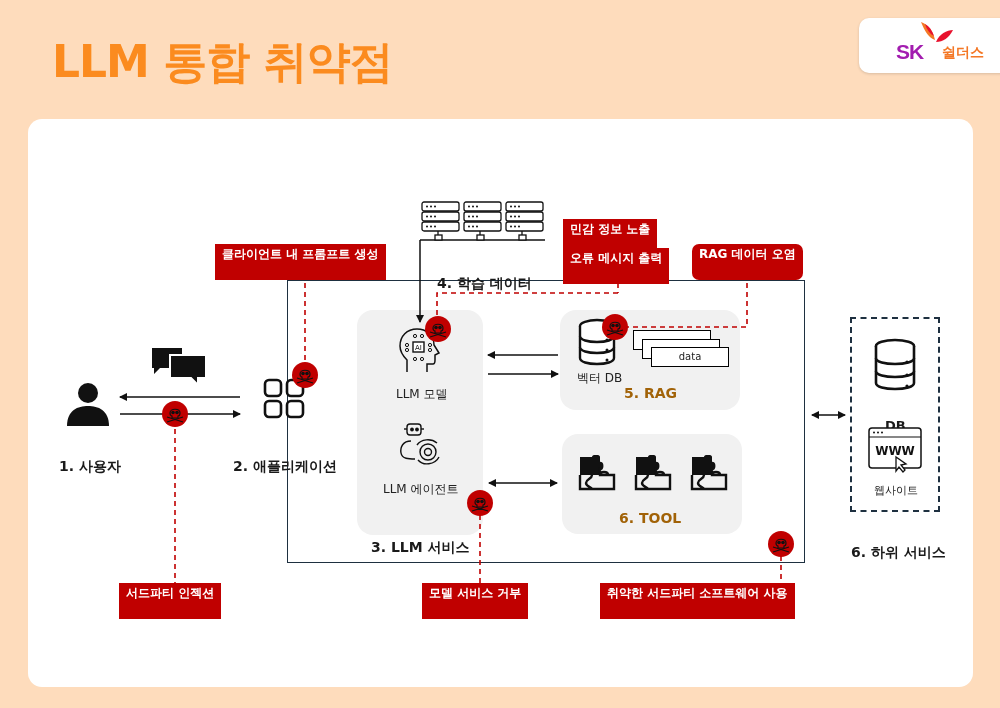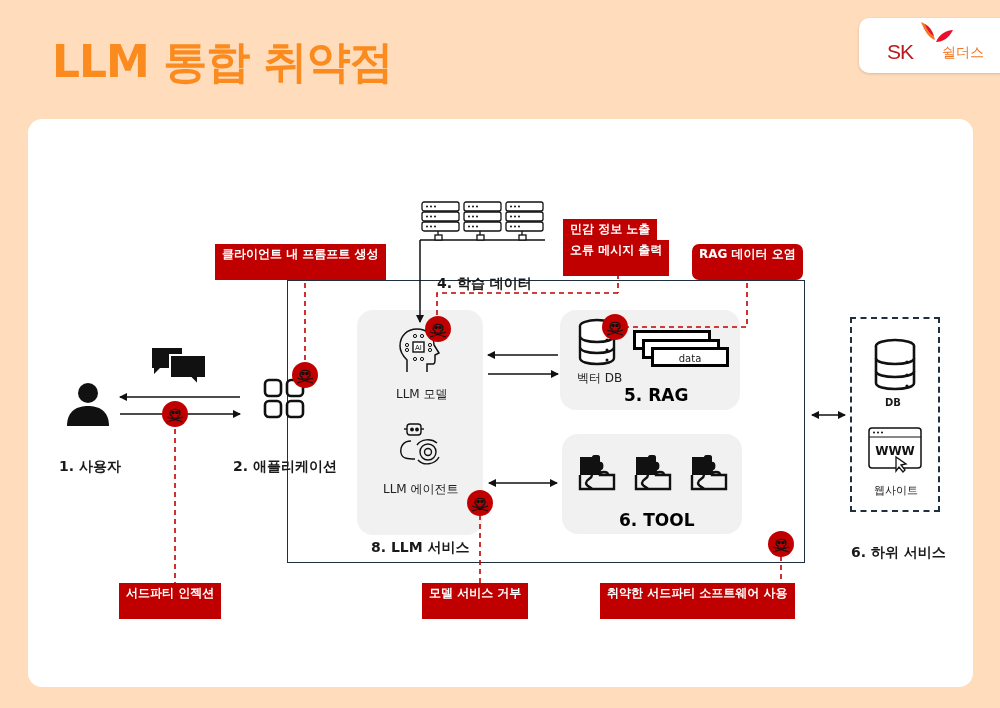--- a/index.html
+++ b/index.html
@@ -15,48 +15,48 @@
       font-size: 44px; font-weight: 900; color: #fb8b1f;
       letter-spacing: -1px; line-height: 56px;
       font-family: "DejaVu Sans", sans-serif;
       text-align: right;
     }
     .logo-box {
       position: absolute; left: 859px; top: 18px; width: 150px; height: 55px;
       background: #fff; border-radius: 10px 0 0 10px;
       box-shadow: 0 1px 3px rgba(0,0,0,0.15);
     }
-    .logo-sk { position: absolute; left: 28px; top: 22px; font-size: 21px; font-weight: 400; color: #b91c1c; font-family: "Liberation Sans", sans-serif; letter-spacing: -1px;}
-    .logo-sub { position: absolute; left: 83px; top: 26px; font-size: 14px; color: #f47725; font-weight: normal;}
+    .logo-sk { position: absolute; left: 37px; top: 22px; font-size: 21px; font-weight: 700; color: #a21caf; font-family: "Liberation Sans", sans-serif; letter-spacing: -1px;}
+    .logo-sub { position: absolute; left: 83px; top: 26px; font-size: 14px; color: #f47725; font-weight: bold;}
     .logo-wings { position: absolute; left: 58px; top: 2px; }
 
     .card {
       position: absolute; left: 28px; top: 119px; width: 945px; height: 568px;
       background: #fff; border-radius: 14px;
     }
     .abs { position: absolute; }
     .label { font-size: 14px; font-weight: bold; color: #1a1a1a; white-space: nowrap; margin-top: 28px; }
-    .label-lg { font-size: 17px; font-weight: bold; color: #000000; white-space: nowrap; }
+    .label-lg { font-size: 14px; font-weight: bold; color: #a16207; white-space: nowrap; }
     .sub-label { font-size: 12px; color: #222; white-space: nowrap; }
     .vuln {
       position: absolute; background: #c00000; color: #fff;
       font-size: 12px; font-weight: bold; white-space: nowrap;
       height: 36px; line-height: 21px; padding: 0 7px; text-align: right;
     }
     .gray-box { position: absolute; background: #f1f1f1; border-radius: 16px; }
     .frame { position: absolute; border: 1.5px solid #1e3040; }
     .dashed-frame { position: absolute; border: 2px dashed #1e3040; }
     .skull {
       position: absolute; width: 26px; height: 26px; border-radius: 50%;
       background: #c00000;
     }
     .skull svg { width: 26px; height: 26px; display: block; }
     svg.lines { position: absolute; left: 0; top: 0; width: 1000px; height: 708px; pointer-events: none; }
     .data-card {
-      position: absolute; border: 3px solid #000000; background: #fff;
+      position: absolute; border: 1px solid #000000; background: #fff;
     }
     .data-card span { position: absolute; left: 0; right: 0; text-align: center; font-size: 10px; top: 3px; color:#222;}
   </style>
 </head>
 <body>
 
 <div class="page-title">LLM 통합 취약점</div>
 
 <div class="logo-box">
   <svg class="logo-wings" width="40" height="30" viewBox="0 0 40 30">
@@ -210,21 +210,21 @@
     <line x1="7" y1="8" x2="10" y2="8"></line>
       <line x1="24" y1="8" x2="27" y2="8"></line>
     <path d="M14 20 C6 20 3 26 4 32 C5 38 12 38 18 38"></path>
     <circle cx="31" cy="31" r="8"></circle>
     <circle cx="31" cy="31" r="3.5"></circle>
     <path d="M20 24 C24 18 34 17 40 22"></path>
     <path d="M42 36 C38 44 26 45 21 39"></path>
   </g>
 </svg>
 <div class="abs sub-label" style="left:383px; top:481px;">LLM 에이전트</div>
-<div class="abs label" style="left:371px; top:511px;">8. LLM 서비스</div>
+<div class="abs label" style="left:371px; top:511px;">3. LLM 서비스</div>
 
 <svg class="abs" style="left:577px; top:318px;" width="42" height="48" viewBox="0 0 42 48">
   <g fill="#fff" stroke="#111" stroke-width="2.4">
     <ellipse cx="20" cy="8" rx="17" ry="6"></ellipse>
     <path d="M3 8 V40 C3 44 11 46 20 46 C29 46 37 44 37 40 V8"></path>
     <path d="M3 18 C3 22 11 24 20 24 C29 24 37 22 37 18"></path>
     <path d="M3 29 C3 33 11 35 20 35 C29 35 37 33 37 29"></path>
   </g>
   <g fill="#111">
       <circle cx="30" cy="22" r="1.5"></circle>
@@ -265,21 +265,21 @@
     <path d="M3 8 V45 C3 49 12 51 22 51 C32 51 41 49 41 45 V8"></path>
     <path d="M3 20 C3 24 12 26 22 26 C32 26 41 24 41 20"></path>
     <path d="M3 33 C3 37 12 39 22 39 C32 39 41 37 41 33"></path>
   </g>
   <g fill="#111">
       <circle cx="34" cy="24" r="1.6"></circle>
       <circle cx="34" cy="37" r="1.6"></circle>
       <circle cx="34" cy="48" r="1.6"></circle>
     </g>
 </svg>
-<div class="abs" style="left:885px; top:397px; font-size:10px; font-weight:bold;">DB</div>
+<div class="abs" style="left:885px; top:418px; font-size:13px; font-weight:bold;">DB</div>
 <svg class="abs" style="left:868px; top:427px;" width="54" height="46" viewBox="0 0 54 46">
   <rect x="1" y="1" width="52" height="40" rx="3" fill="#fff" stroke="#111" stroke-width="1.5"></rect>
   <line x1="1" y1="10" x2="53" y2="10" stroke="#111" stroke-width="1.2"></line>
   <g fill="#111">
       <circle cx="6" cy="5.5" r="1"></circle>
       <circle cx="10" cy="5.5" r="1"></circle>
       <circle cx="14" cy="5.5" r="1"></circle>
     </g>
   <text x="27" y="28" font-size="12" text-anchor="middle" font-family="DejaVu Sans, sans-serif" font-weight="bold" fill="#111">WWW</text>
   <path d="M28 30 L28 44 L31 40 L35 45 L37 43 L33 38 L38 37 Z" fill="#fff" stroke="#111" stroke-width="1.3"></path>
@@ -343,17 +343,17 @@
         <path d="M8 12 C8 7 18 7 18 12 C18 14 17 15 16 15 V17 H10 V15 C9 15 8 14 8 12 Z"></path>
         <circle cx="11" cy="11.5" r="1.2" fill="#111"></circle>
         <circle cx="15" cy="11.5" r="1.2" fill="#111"></circle>
         <path d="M5 16 L21 21 M21 16 L5 21"></path>
       </g>
     </svg>
 </div>
 
 <div class="vuln" style="left:215px; top:244px;">클라이언트 내 프롬프트 생성</div>
 <div class="vuln" style="left:563px; top:219px;">민감 정보 노출</div>
-<div class="vuln" style="left:563px; top:240px;padding-left:7px;">오류 메시지 출력</div>
+<div class="vuln" style="left:563px; top:248px;padding-left:7px;">오류 메시지 출력</div>
 <div class="vuln" style="left:692px; top:244px;border-radius:7px;">RAG 데이터 오염</div>
 <div class="vuln" style="left:119px; top:583px;">서드파티 인젝션</div>
 <div class="vuln" style="left:422px; top:583px;">모델 서비스 거부</div>
 <div class="vuln" style="left:600px; top:583px;">취약한 서드파티 소프트웨어 사용</div>
 
 </body></html>

